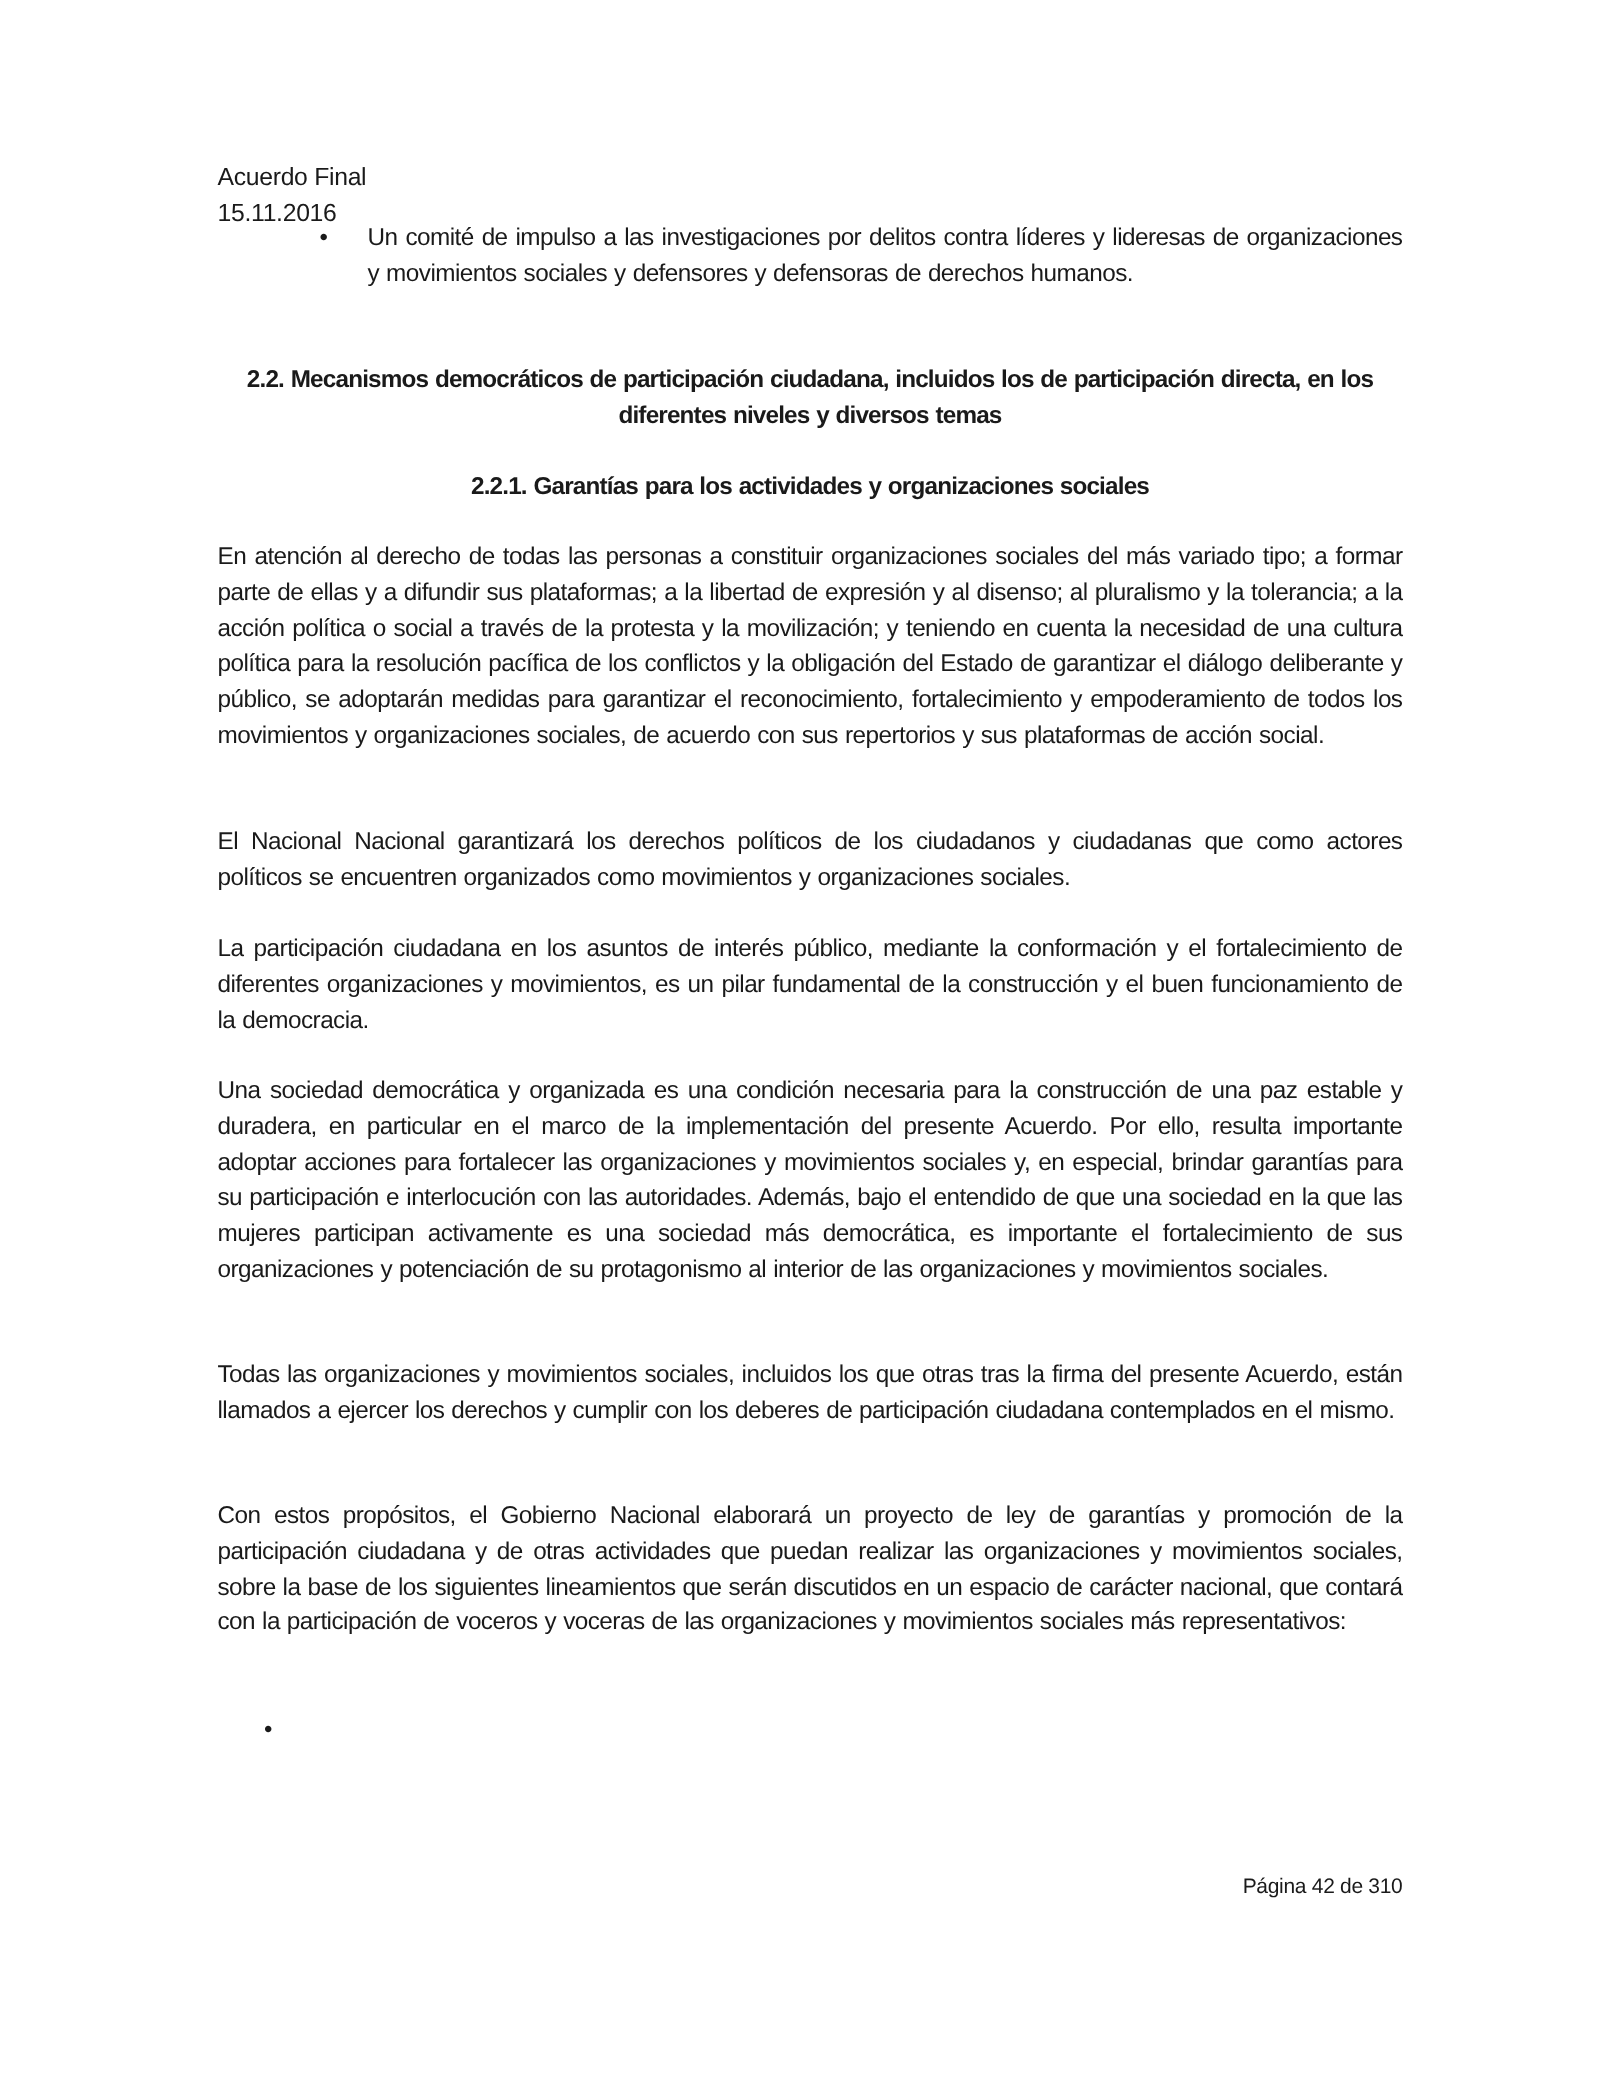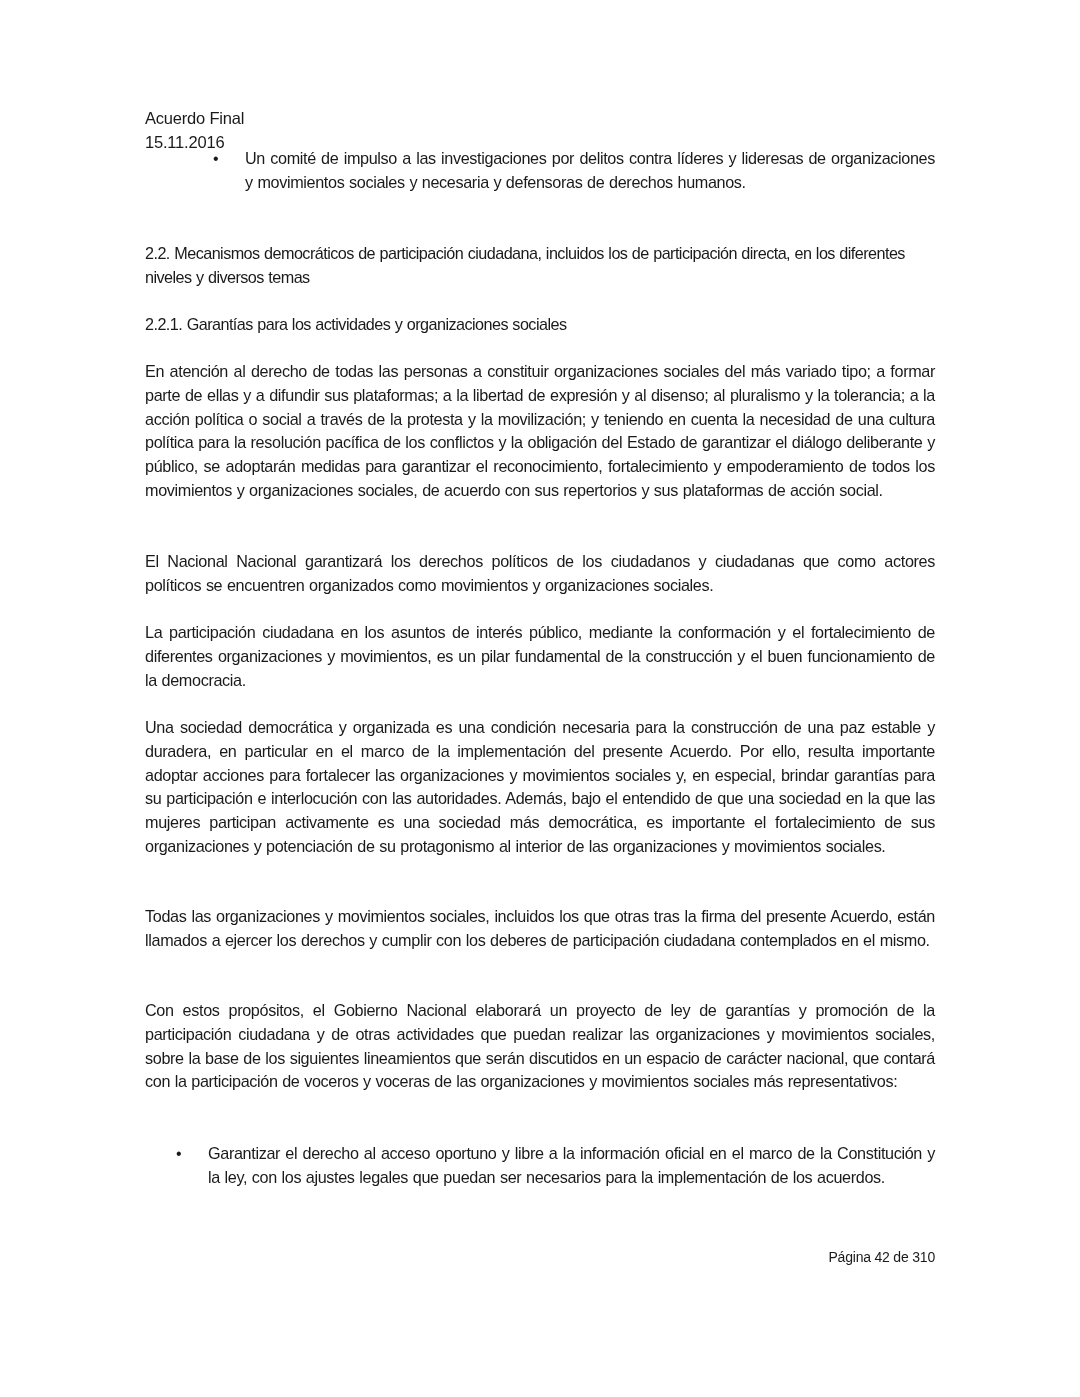--- a/index.html
+++ b/index.html
@@ -44,22 +44,22 @@
       word-spacing: 0.5px;
     }
     .bullet-dot {
       position: absolute;
       left: -32px;
       top: 0;
       font-size: 16px;
       line-height: 23.8px;
     }
     .heading {
-      font-weight: normal;
-      text-align: left;
+      font-weight: bold;
+      text-align: center;
       letter-spacing: -0.55px;
     }
     .footer {
       position: absolute;
       right: 145px;
       top: 1245px;
       font-size: 14px;
       line-height: 24px;
       letter-spacing: -0.2px;
       white-space: nowrap;
@@ -70,39 +70,38 @@
 
 <div>
 
   <div class="header">
     <div>Acuerdo Final</div>
     <div>15.11.2016</div>
   </div>
 
   <div class="bullet-block" style="left:245px; top:147px; width:690px;">
     <span class="bullet-dot">•</span>
-    <span>Un comité de impulso a las investigaciones por delitos contra líderes y lideresas de organizaciones y movimientos sociales y necesaria y defensoras de derechos humanos.</span>
+    <span>Un comité de impulso a las investigaciones por delitos contra líderes y lideresas de organizaciones y movimientos sociales y defensores y defensoras de derechos humanos.</span>
   </div>
 
   <div class="block heading" style="top:242px;">2.2. Mecanismos democráticos de participación ciudadana, incluidos los de participación directa, en los diferentes niveles y diversos temas</div>
 
   <div class="block heading" style="top:313px;">2.2.1. Garantías para los actividades y organizaciones sociales</div>
 
   <div class="block" style="top:360px;">En atención al derecho de todas las personas a constituir organizaciones sociales del más variado tipo; a formar parte de ellas y a difundir sus plataformas; a la libertad de expresión y al disenso; al pluralismo y la tolerancia; a la acción política o social a través de la protesta y la movilización; y teniendo en cuenta la necesidad de una cultura política para la resolución pacífica de los conflictos y la obligación del Estado de garantizar el diálogo deliberante y público, se adoptarán medidas para garantizar el reconocimiento, fortalecimiento y empoderamiento de todos los movimientos y organizaciones sociales, de acuerdo con sus repertorios y sus plataformas de acción social.</div>
 
   <div class="block" style="top:550px;">El Nacional Nacional garantizará los derechos políticos de los ciudadanos y ciudadanas que como actores políticos se encuentren organizados como movimientos y organizaciones sociales.</div>
 
   <div class="block" style="top:621px;">La participación ciudadana en los asuntos de interés público, mediante la conformación y el fortalecimiento de diferentes organizaciones y movimientos, es un pilar fundamental de la construcción y el buen funcionamiento de la democracia.</div>
 
   <div class="block" style="top:716px;">Una sociedad democrática y organizada es una condición necesaria para la construcción de una paz estable y duradera, en particular en el marco de la implementación del presente Acuerdo. Por ello, resulta importante adoptar acciones para fortalecer las organizaciones y movimientos sociales y, en especial, brindar garantías para su participación e interlocución con las autoridades. Además, bajo el entendido de que una sociedad en la que las mujeres participan activamente es una sociedad más democrática, es importante el fortalecimiento de sus organizaciones y potenciación de su protagonismo al interior de las organizaciones y movimientos sociales.</div>
 
   <div class="block" style="top:905px;">Todas las organizaciones y movimientos sociales, incluidos los que otras tras la firma del presente Acuerdo, están llamados a ejercer los derechos y cumplir con los deberes de participación ciudadana contemplados en el mismo.</div>
 
   <div class="block" style="top:999px;">Con estos propósitos, el Gobierno Nacional elaborará un proyecto de ley de garantías y promoción de la participación ciudadana y de otras actividades que puedan realizar las organizaciones y movimientos sociales, sobre la base de los siguientes lineamientos que serán discutidos en un espacio de carácter nacional, que contará con la participación de voceros y voceras de las organizaciones y movimientos sociales más representativos:</div>
 
   <div class="bullet-block" style="left:208px; top:1142px; width:727px;">
     <span class="bullet-dot">•</span>
-    <span>Garantizar el derecho al acceso oportuno y libre a la información oficial en el marco de la Constitución y la ley, con los ajustes legales que puedan ser necesarios para la implementación de los acuerdos.</span>
   </div>
 
   <div class="footer">Página 42 de 310</div>
 
 </div>
 
 </body></html>

